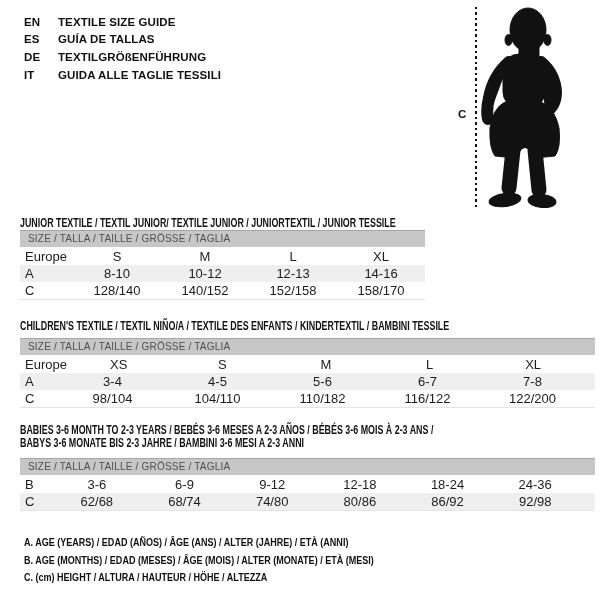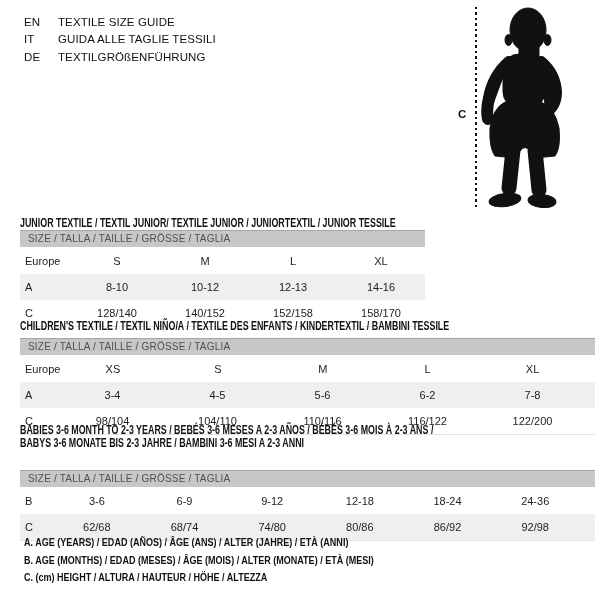--- a/index.html
+++ b/index.html
@@ -10,45 +10,45 @@
     --stripe:#efefef;
     --border:#a6a6a6;
   }
   *{box-sizing:border-box;margin:0;padding:0}
   html,body{background:#ffffff}
   body{width:600px;height:600px;font-family:"Liberation Sans",sans-serif;color:var(--text)}
   .page{position:relative;width:600px;height:600px;background:#fff;overflow:hidden}
 
   
   .langs{position:absolute;left:24px;top:13px}
-  .lang-row{display:flex;height:17.6px;align-items:center;font-weight:normal;font-size:11.5px;letter-spacing:.1px;color:var(--ink)}
+  .lang-row{display:flex;height:17.6px;align-items:center;font-weight:bold;font-size:11.5px;letter-spacing:.1px;color:var(--ink)}
   .lang-row .code{flex:0 0 34px}
 
   
   .figure{position:absolute;left:450px;top:4px;width:150px;height:212px}
   .dash-line{position:absolute;left:25px;top:3px;width:2px;height:203px;
     background:repeating-linear-gradient(to bottom,var(--ink) 0 2.5px,transparent 2.5px 5.5px)}
   .c-label{position:absolute;left:8px;top:104px;font-weight:bold;font-size:11.5px;color:var(--ink)}
   .baby{position:absolute;left:31px;top:2px;width:88px;height:202px}
   .baby *{fill:var(--ink);stroke:var(--ink)}
 
   
   .tbl{position:absolute;left:20px}
   .tbl-0{top:217px;width:405px}
   .tbl-1{top:320px;width:575px}
   .tbl-2{top:424px;width:575px}
   .ttl{font-size:12px;line-height:13px;font-weight:bold;color:var(--ink)}
   .ttl div{white-space:nowrap;transform:scaleX(.74);transform-origin:0 50%}
   .tbl-0 .ttl{margin-bottom:0}
   .tbl-1 .ttl{margin-bottom:5px}
-  .tbl-2 .ttl{margin-bottom:20px}
+  .tbl-2 .ttl{margin-bottom:8px}
   .size-bar{height:17px;line-height:15px;background:var(--bar-bg);border-top:1px solid var(--border);
     margin-bottom:1px;padding-left:8px;font-size:10px;color:var(--bar-text);letter-spacing:.2px}
   .rows{border-bottom:1px solid #e4e4e4}
-  .row{display:flex;height:26px;align-items:center;font-size:11px;color:var(--text)}
+  .row{display:flex;height:17px;align-items:center;font-size:13px;color:var(--text)}
   .row:nth-child(2){background:var(--stripe)}
   .row .label{padding-left:5px}
   .tbl-0 .label{flex:0 0 53px}
   .tbl-1 .label{flex:0 0 40px}
   .tbl-2 .label{flex:0 0 33px}
   .tbl-1 .row{padding-right:10px}
   .tbl-2 .row{padding-right:16px}
   .row .cell{flex:1;text-align:center}
 
   
@@ -60,26 +60,30 @@
 <body>
 
 <div class="page">
 
   <div class="langs" id="langs">
       <div class="lang-row">
         <span class="code">EN</span>
         <span class="lbl">TEXTILE SIZE GUIDE</span>
       </div>
       <div class="lang-row">
+        <span class="code">ES</span>
+        <span class="lbl">GUÍA DE TALLAS</span>
+      </div>
+      <div class="lang-row">
+        <span class="code">DE</span>
+        <span class="lbl">TEXTILGRÖßENFÜHRUNG</span>
+      </div>
+      <div class="lang-row">
         <span class="code">IT</span>
         <span class="lbl">GUIDA ALLE TAGLIE TESSILI</span>
-      </div>
-      <div class="lang-row">
-        <span class="code">DE</span>
-        <span class="lbl">TEXTILGRÖßENFÜHRUNG</span>
       </div>
     </div>
 
   <div class="figure">
     <span class="c-label">C</span>
     <div class="dash-line"></div>
     <svg class="baby" viewBox="0 0 88 202" xmlns="http://www.w3.org/2000/svg" aria-hidden="true">
       <ellipse cx="47" cy="24" rx="18" ry="22"></ellipse>
       <ellipse cx="27.5" cy="34" rx="3.5" ry="5.5"></ellipse>
       <ellipse cx="66.5" cy="34" rx="3.5" ry="5.5"></ellipse>
@@ -141,28 +145,28 @@
           <span class="cell">S</span>
           <span class="cell">M</span>
           <span class="cell">L</span>
           <span class="cell">XL</span>
         </div>
         <div class="row">
           <span class="label">A</span>
           <span class="cell">3-4</span>
           <span class="cell">4-5</span>
           <span class="cell">5-6</span>
-          <span class="cell">6-2</span>
+          <span class="cell">6-7</span>
           <span class="cell">7-8</span>
         </div>
         <div class="row">
           <span class="label">C</span>
           <span class="cell">98/104</span>
           <span class="cell">104/110</span>
-          <span class="cell">110/116</span>
+          <span class="cell">110/182</span>
           <span class="cell">116/122</span>
           <span class="cell">122/200</span>
         </div>
       </div>
   </section>
 
   <section class="tbl tbl-2">
     <h2 class="ttl">
         <div>BABIES 3-6 MONTH TO 2-3 YEARS / BEBÉS 3-6 MESES A 2-3 AÑOS / BÉBÉS 3-6 MOIS À 2-3 ANS /</div>
         <div>BABYS 3-6 MONATE BIS 2-3 JAHRE / BAMBINI 3-6 MESI A 2-3 ANNI</div>

